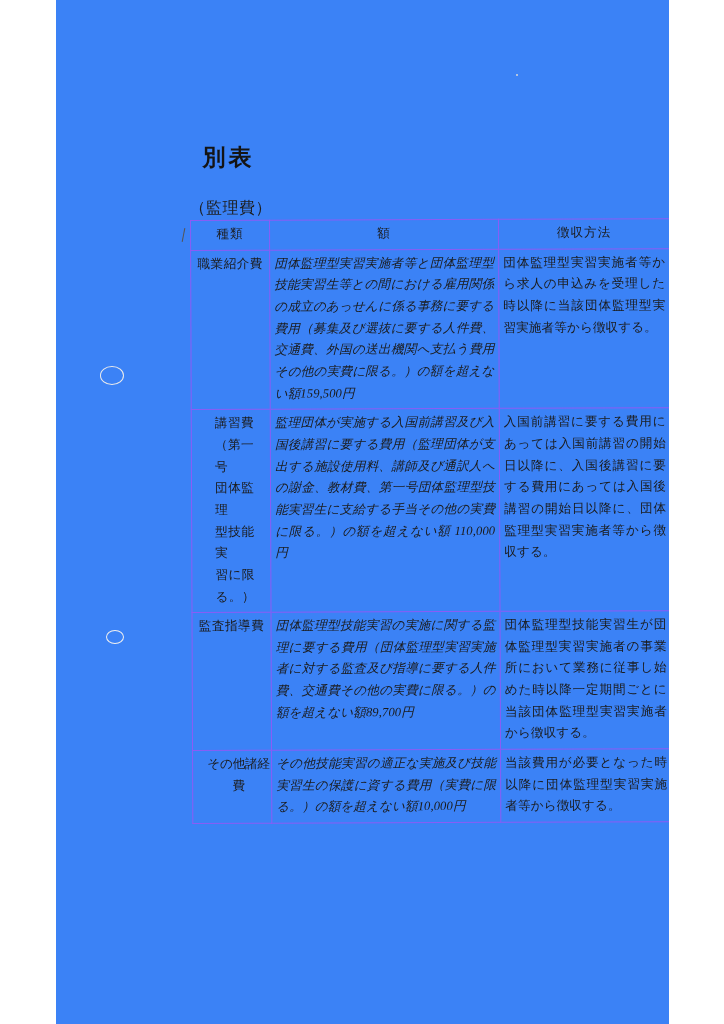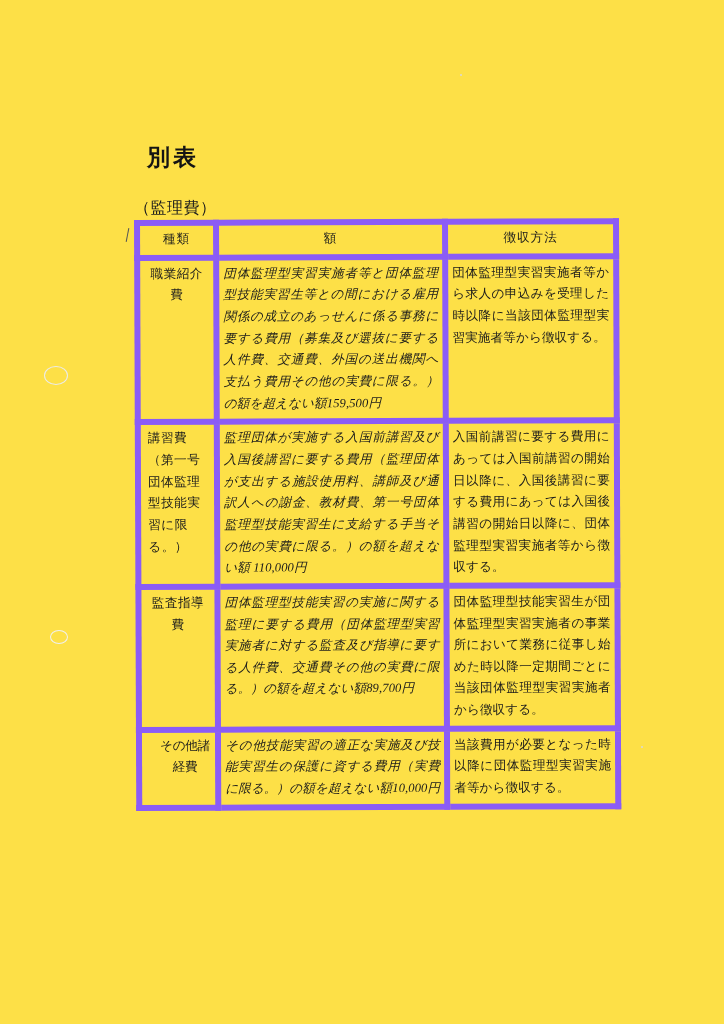--- a/index.html
+++ b/index.html
@@ -7,24 +7,24 @@
     margin: 0;
     padding: 0;
     background: #ffffff;
   }
   body {
     font-family: "Liberation Serif", "DejaVu Serif", serif;
     color: #1a1a1a;
   }
   .page {
     position: relative;
-    width: 724px;
+    width: 613px;
     height: 1024px;
     margin: 0 auto;
-    background: #fde047;
+    background: #3b82f6;
     overflow: hidden;
   }
 
   
   .speck {
     position: absolute;
     background: #d8d8d8;
     border-radius: 50%;
     pointer-events: none;
   }
@@ -78,21 +78,21 @@
   table.fee-table {
     border-collapse: collapse;
     width: 479px;
     table-layout: fixed;
     font-size: 12.6px;
     line-height: 1.72;
     color: #1b1b1b;
   }
   table.fee-table th,
   table.fee-table td {
-    border: 6px solid #8b5cf6;
+    border: 1px solid #8b5cf6;
     vertical-align: top;
     padding: 3px 4px 4px 4px;
   }
   col.c-kind   { width: 79px; }
   col.c-amount { width: 229px; }
   col.c-method { width: 171px; }
 
   thead th {
     text-align: center;
     font-weight: normal;
@@ -100,21 +100,21 @@
     padding-bottom: 5px;
     letter-spacing: 1px;
   }
   td.kind {
     text-align: center;
     letter-spacing: 0.5px;
     padding-top: 5px;
   }
   td.kind.wrapped {
     text-align: left;
-    padding-left: 7px;
+    padding-left: 23px;
   }
   td.kind.tight {
     letter-spacing: -0.2px;
     padding-left: 14px;
     padding-right: 1px;
   }
   td.amount, td.method {
     text-align: justify;
     text-justify: inter-character;
     letter-spacing: 0.1px;

